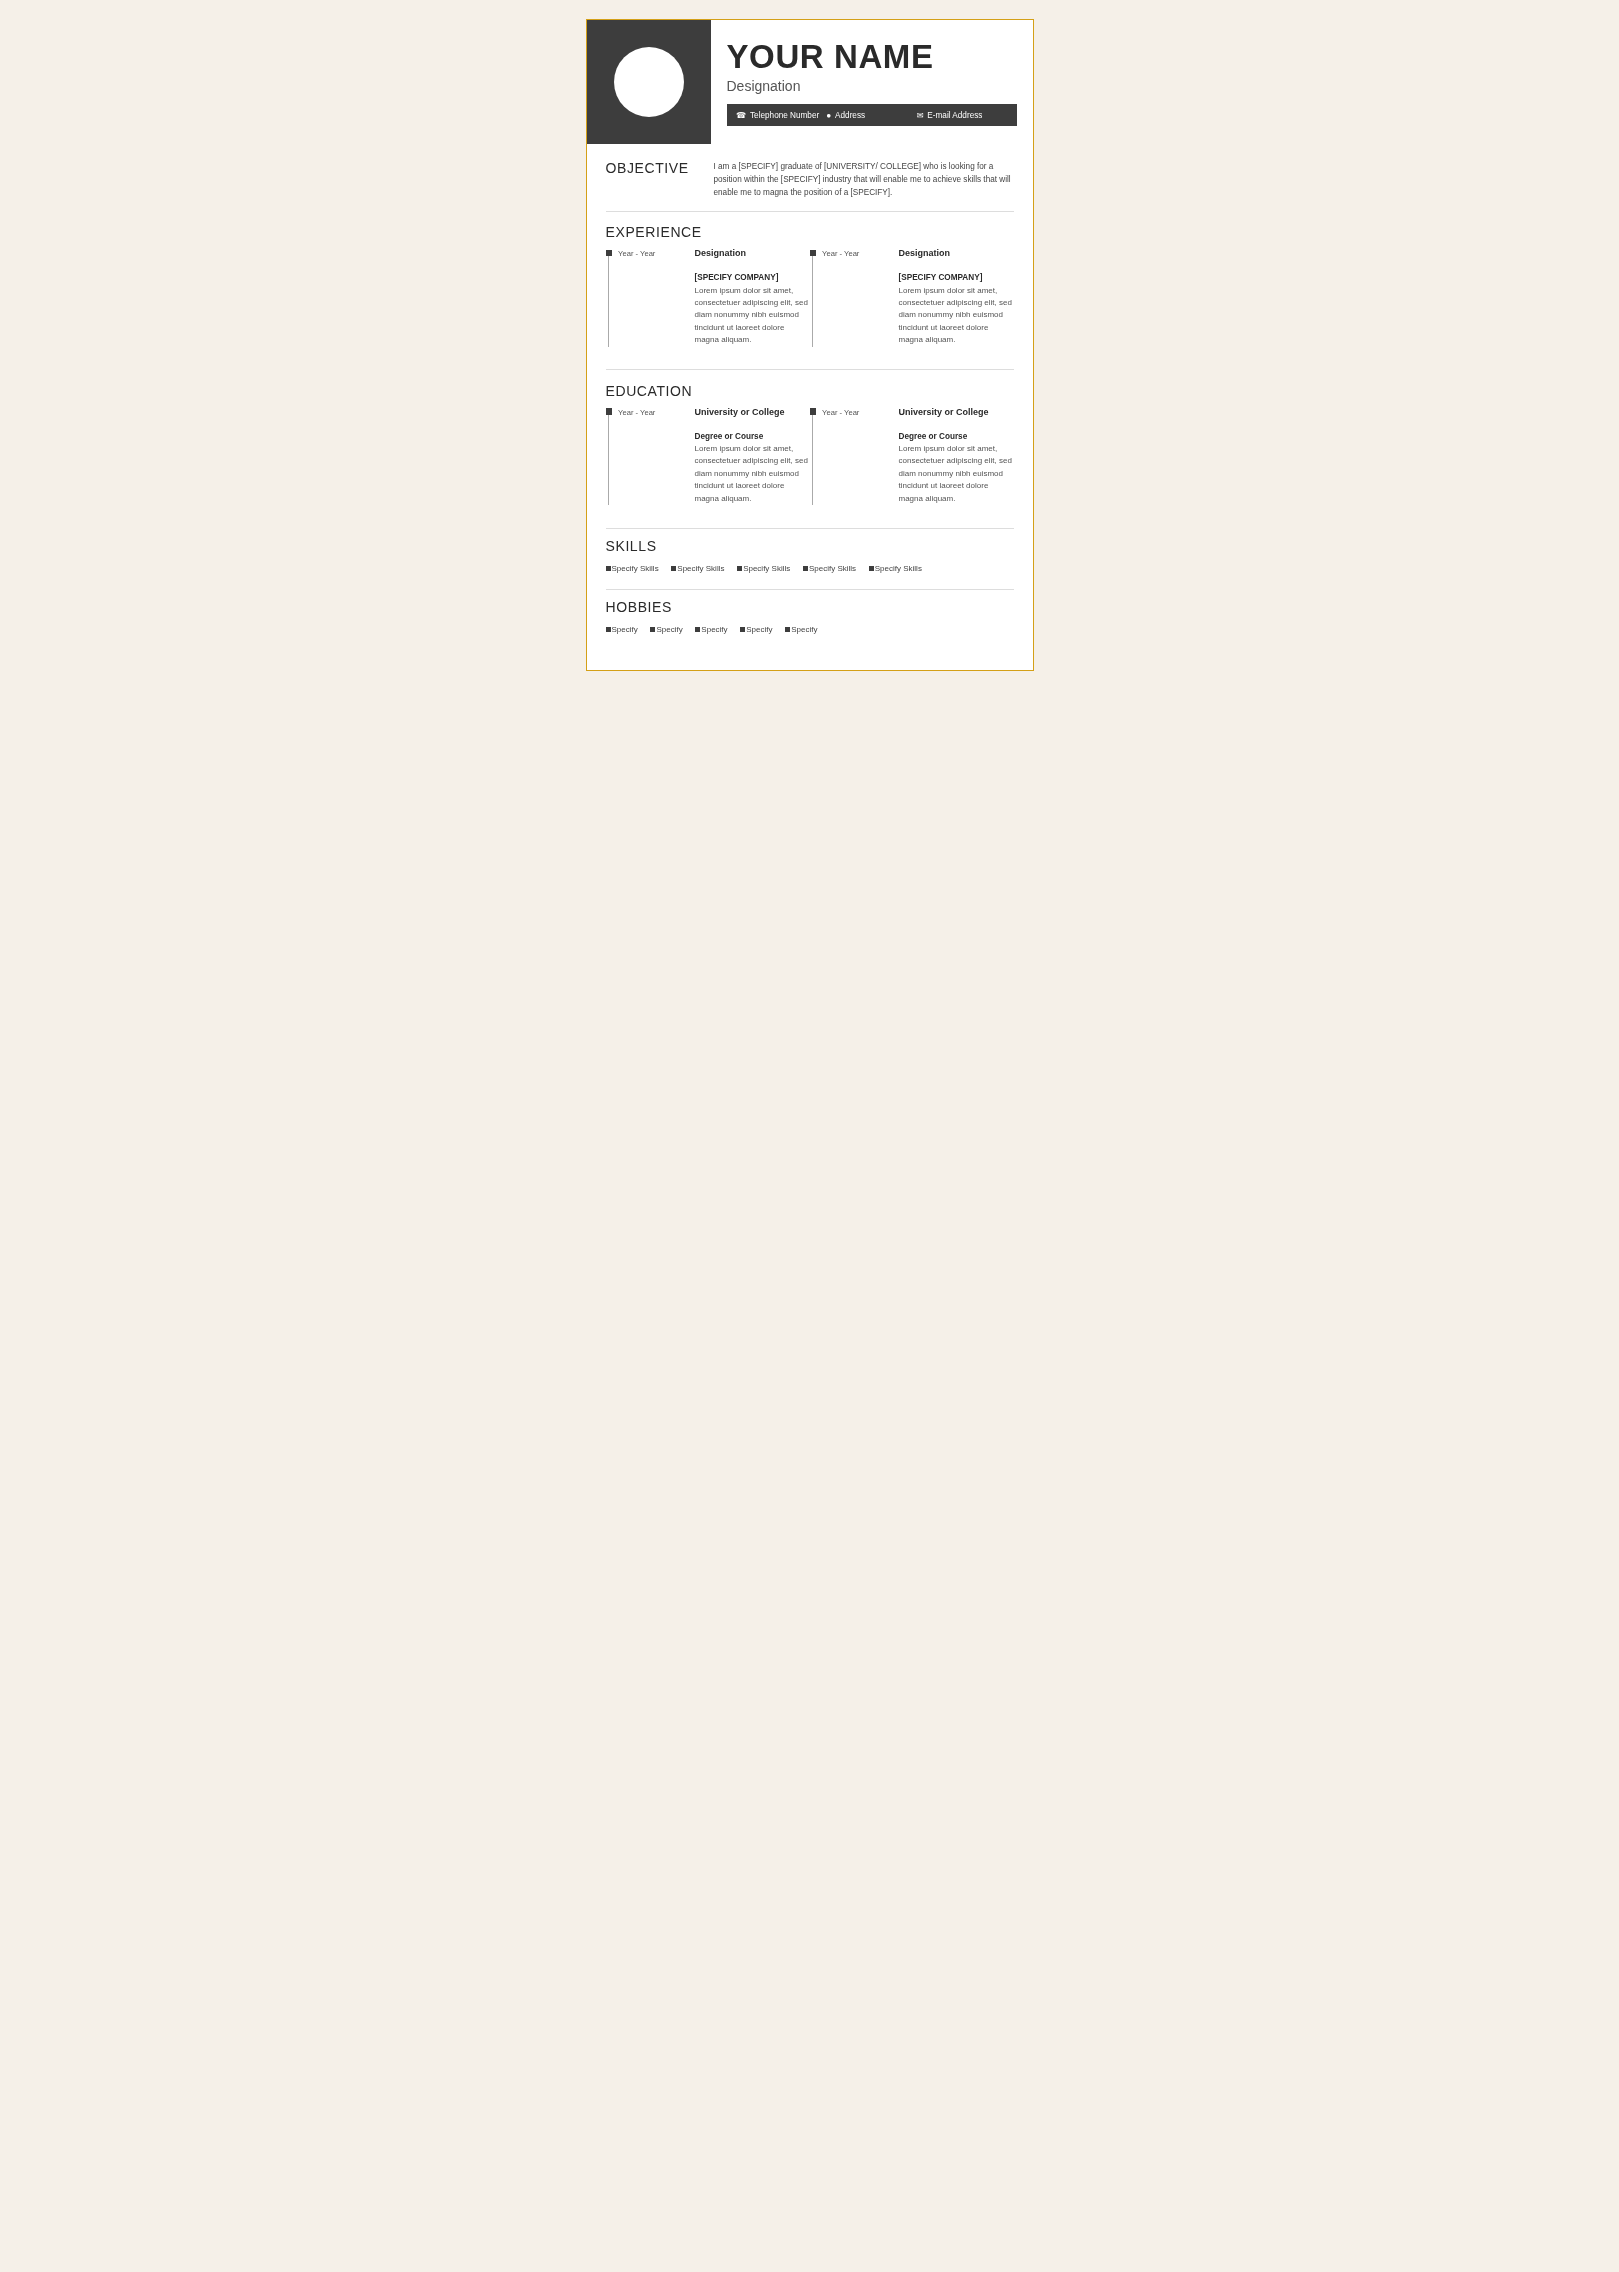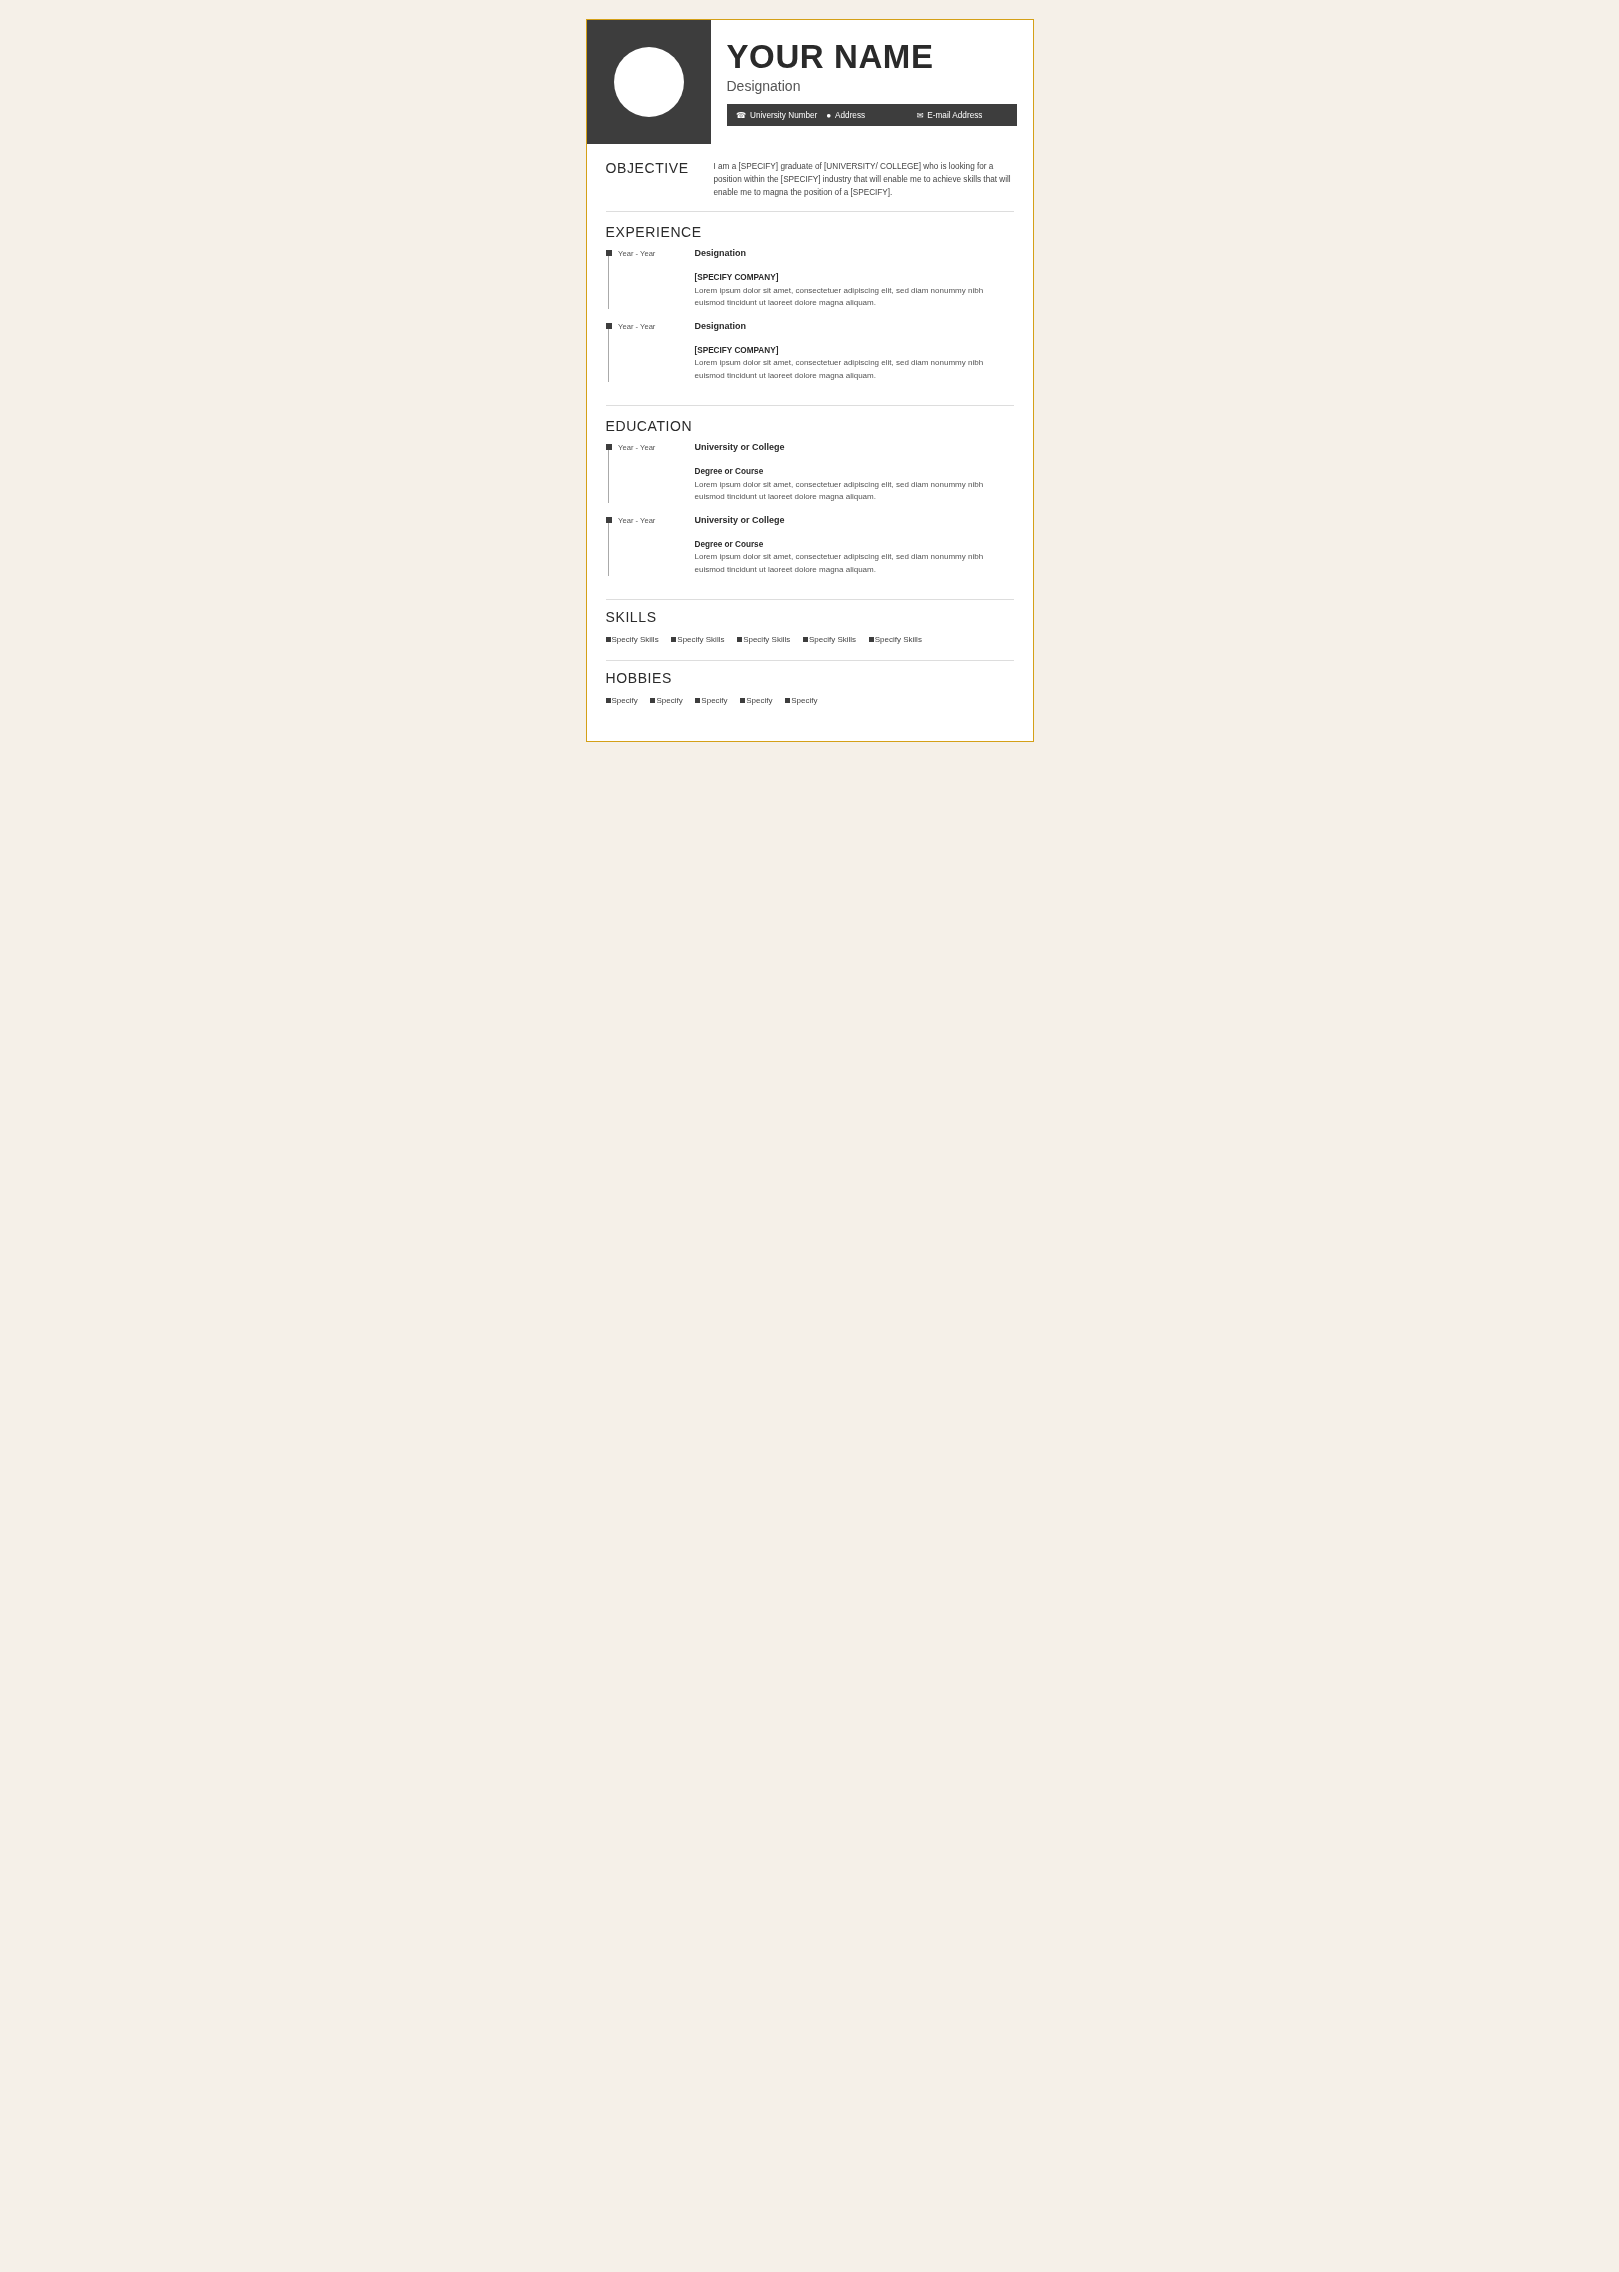--- a/index.html
+++ b/index.html
@@ -184,21 +184,21 @@
     .exp-section {
       padding: 12.7px 19px 0 19px;
     }
 
     .exp-title-row {
       margin-bottom: 7.6px;
     }
 
     .exp-entries {
       display: flex;
-      flex-direction: column;
+      flex-direction: row;
       gap: 0;
     }
 
     .exp-entry {
       display: flex;
       margin-bottom: 11.4px;
     }
 
     .exp-left {
       width: 89px;
@@ -241,21 +241,21 @@
   <div class="header">
     <div class="header-photo">
       <div class="photo-circle"></div>
     </div>
     <div class="header-info">
       <div class="name-text">YOUR NAME</div>
       <div class="designation-text">Designation</div>
       <div class="contact-bar">
         <div class="contact-item">
           <span class="contact-icon">☎</span>
-          <span>University Number</span>
+          <span>Telephone Number</span>
         </div>
         <div class="contact-item">
           <span class="contact-icon">●</span>
           <span>Address</span>
         </div>
         <div class="contact-item">
           <span class="contact-icon">✉</span>
           <span>E-mail Address</span>
         </div>
       </div>

